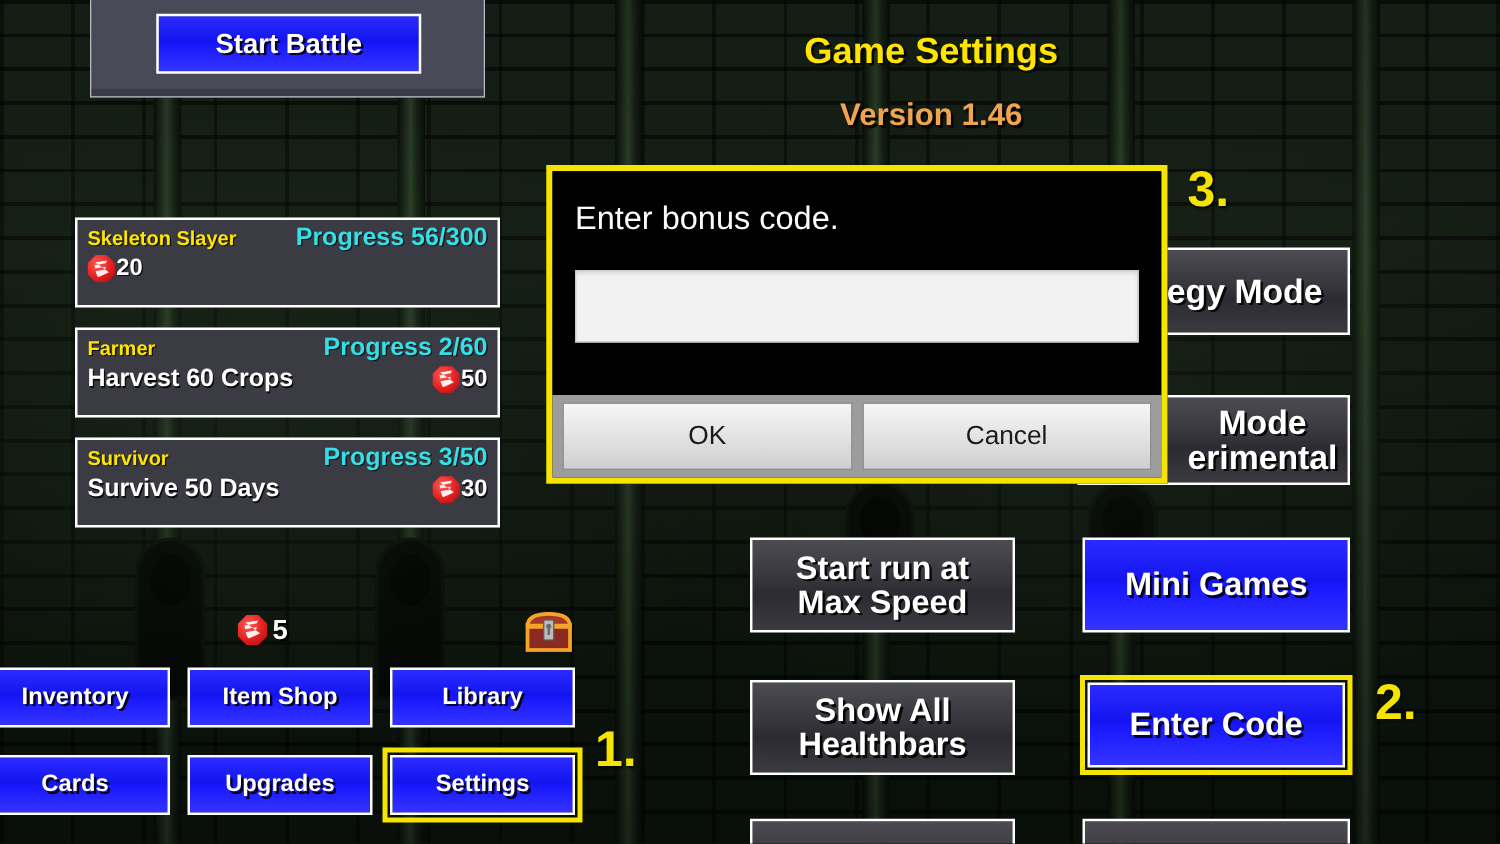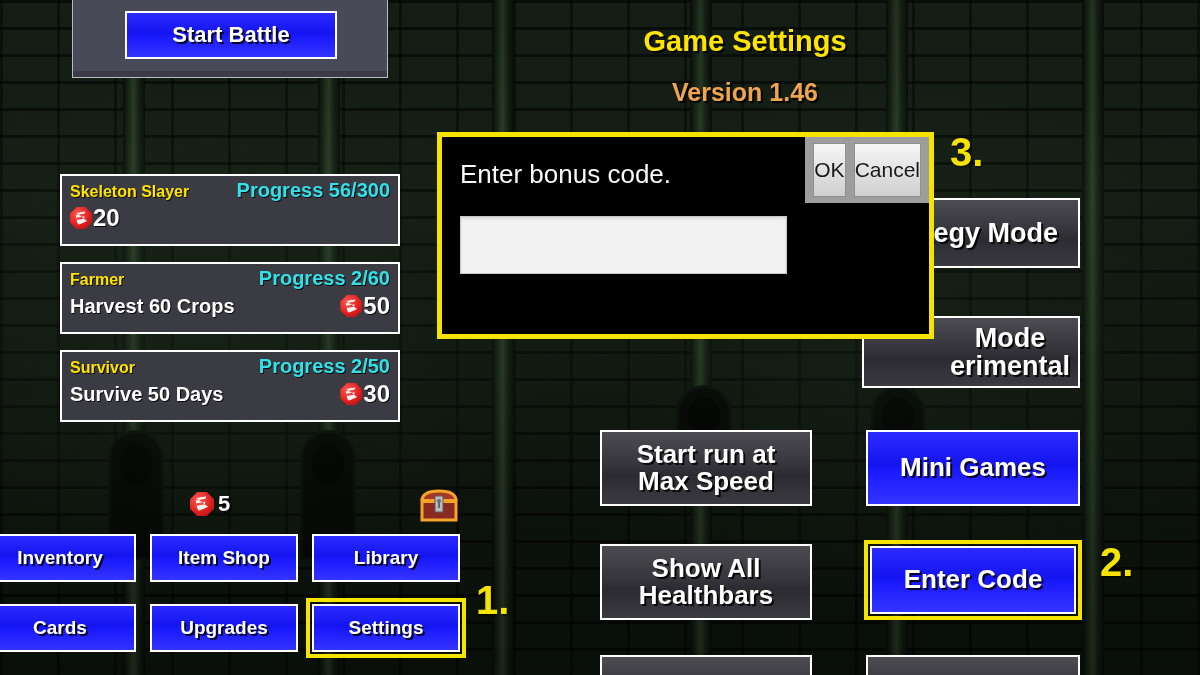--- a/index.html
+++ b/index.html
@@ -118,21 +118,21 @@
     text-shadow: 1px 1px 0 rgba(0,0,0,0.8);
     white-space: nowrap;
   }
   .ch-desc {
     color: #ffffff; font-weight: bold; font-size: 20px;
     text-shadow: 1px 1px 0 rgba(0,0,0,0.8);
     white-space: nowrap;
   }
   .ch-reward { display: flex; align-items: center; gap: 1px; }
   .ch-rnum {
-    color: #ffffff; font-weight: bold; font-size: 24px;
+    color: #ffffff; font-weight: bold; font-size: 19px;
     text-shadow: 1px 1px 0 rgba(0,0,0,0.85);
     text-align: right;
   }
 
   
   .gem {
     width: 22px; height: 22px;
     background: radial-gradient(circle at 36% 32%, #ff5a50 0%, #e01f1f 55%, #a40d0d 100%);
     clip-path: polygon(30% 0%, 70% 0%, 100% 30%, 100% 70%, 70% 100%, 30% 100%, 0% 70%, 0% 30%);
     position: relative;
@@ -182,24 +182,24 @@
     color: #f5e400;
     font-weight: bold;
     font-size: 40px;
     text-shadow: 1px 1px 2px rgba(0,0,0,0.9);
   }
 
   
   #dialog {
     position: absolute;
     left: 437px; top: 132px;
-    width: 497px; height: 207px;
+    width: 497px; height: 255px;
     border: 5px solid #f5e400;
     background: #000000;
-    display: flex; flex-direction: row;
+    display: flex; flex-direction: column;
     z-index: 50;
   }
   #dialog-body {
     flex: 1;
     background: #000000;
     padding: 22px 18px 10px 18px;
     display: flex; flex-direction: column;
   }
   #dialog-message {
     color: #fafafa;
@@ -294,21 +294,21 @@
       <span class="ch-reward">
         <span class="gem"></span>
         <span class="ch-rnum">50</span>
       </span>
     </div>
   </div>
 
   <div class="challenge" style="top:350px;">
     <div class="ch-row1">
       <span class="ch-name">Survivor</span>
-      <span class="ch-prog">Progress 2/50</span>
+      <span class="ch-prog">Progress 3/50</span>
     </div>
     <div class="ch-row2">
       <span class="ch-desc">Survive 50 Days</span>
       <span class="ch-reward">
         <span class="gem"></span>
         <span class="ch-rnum">30</span>
       </span>
     </div>
   </div>
 

